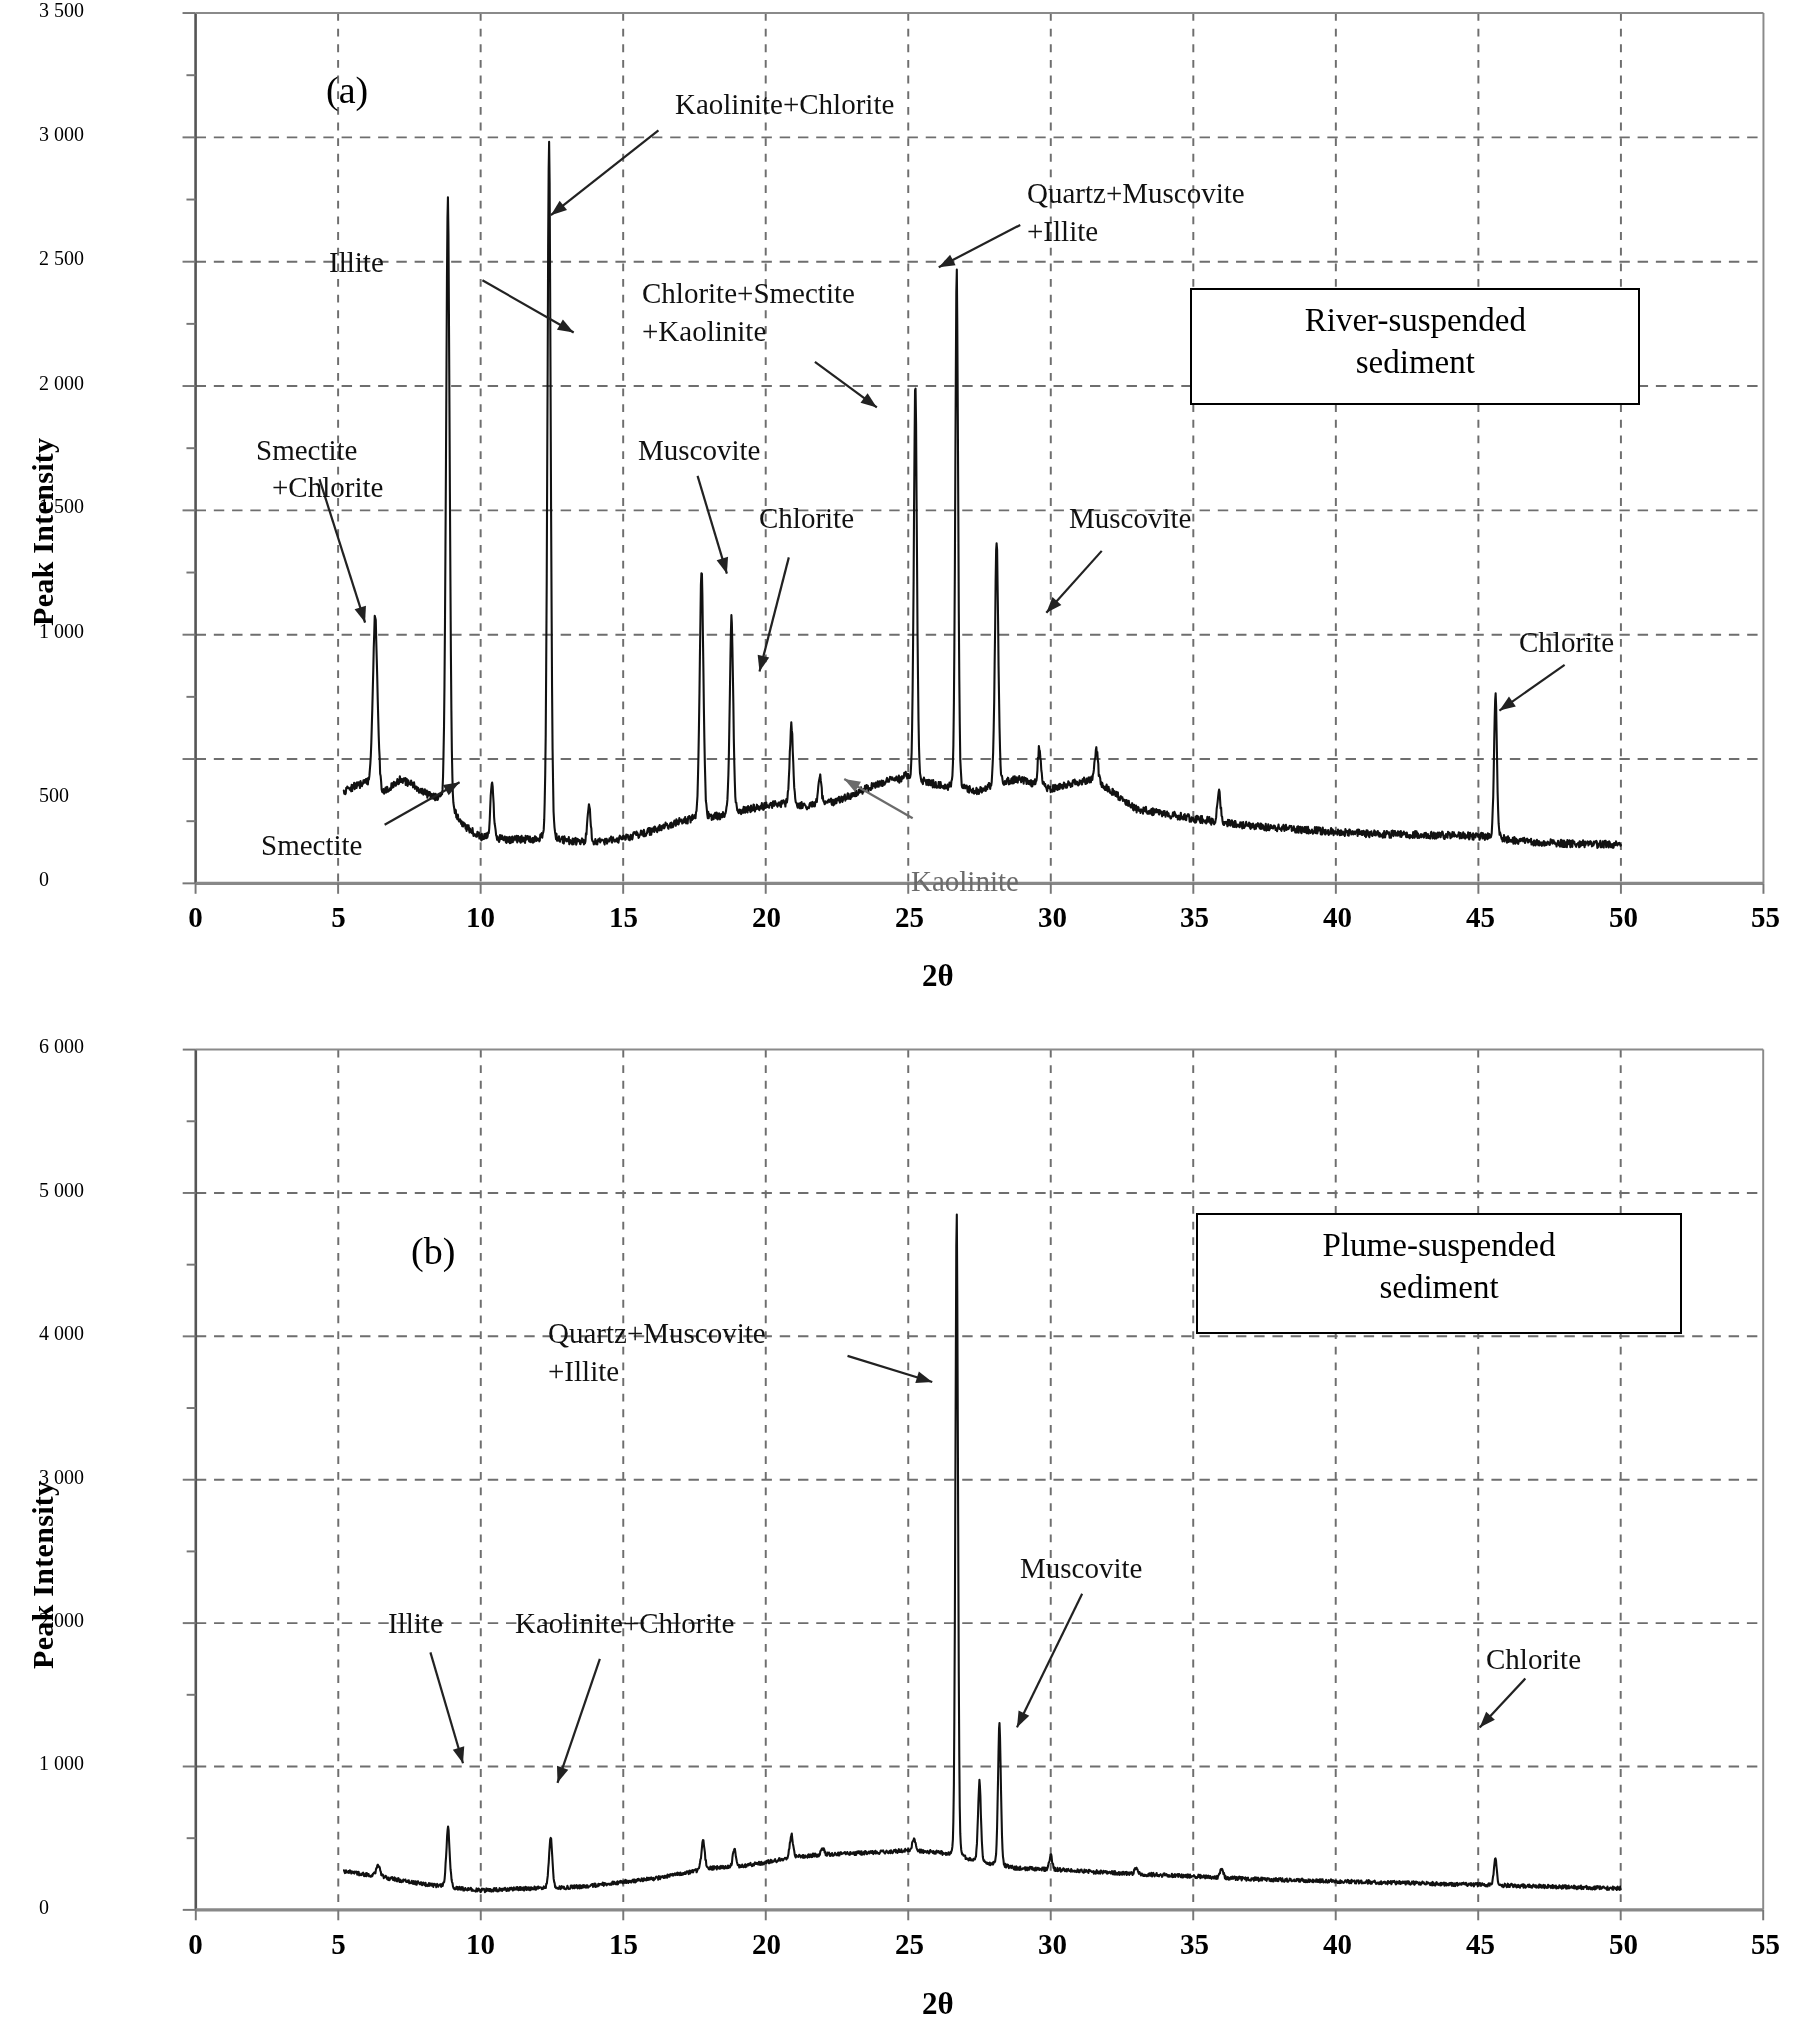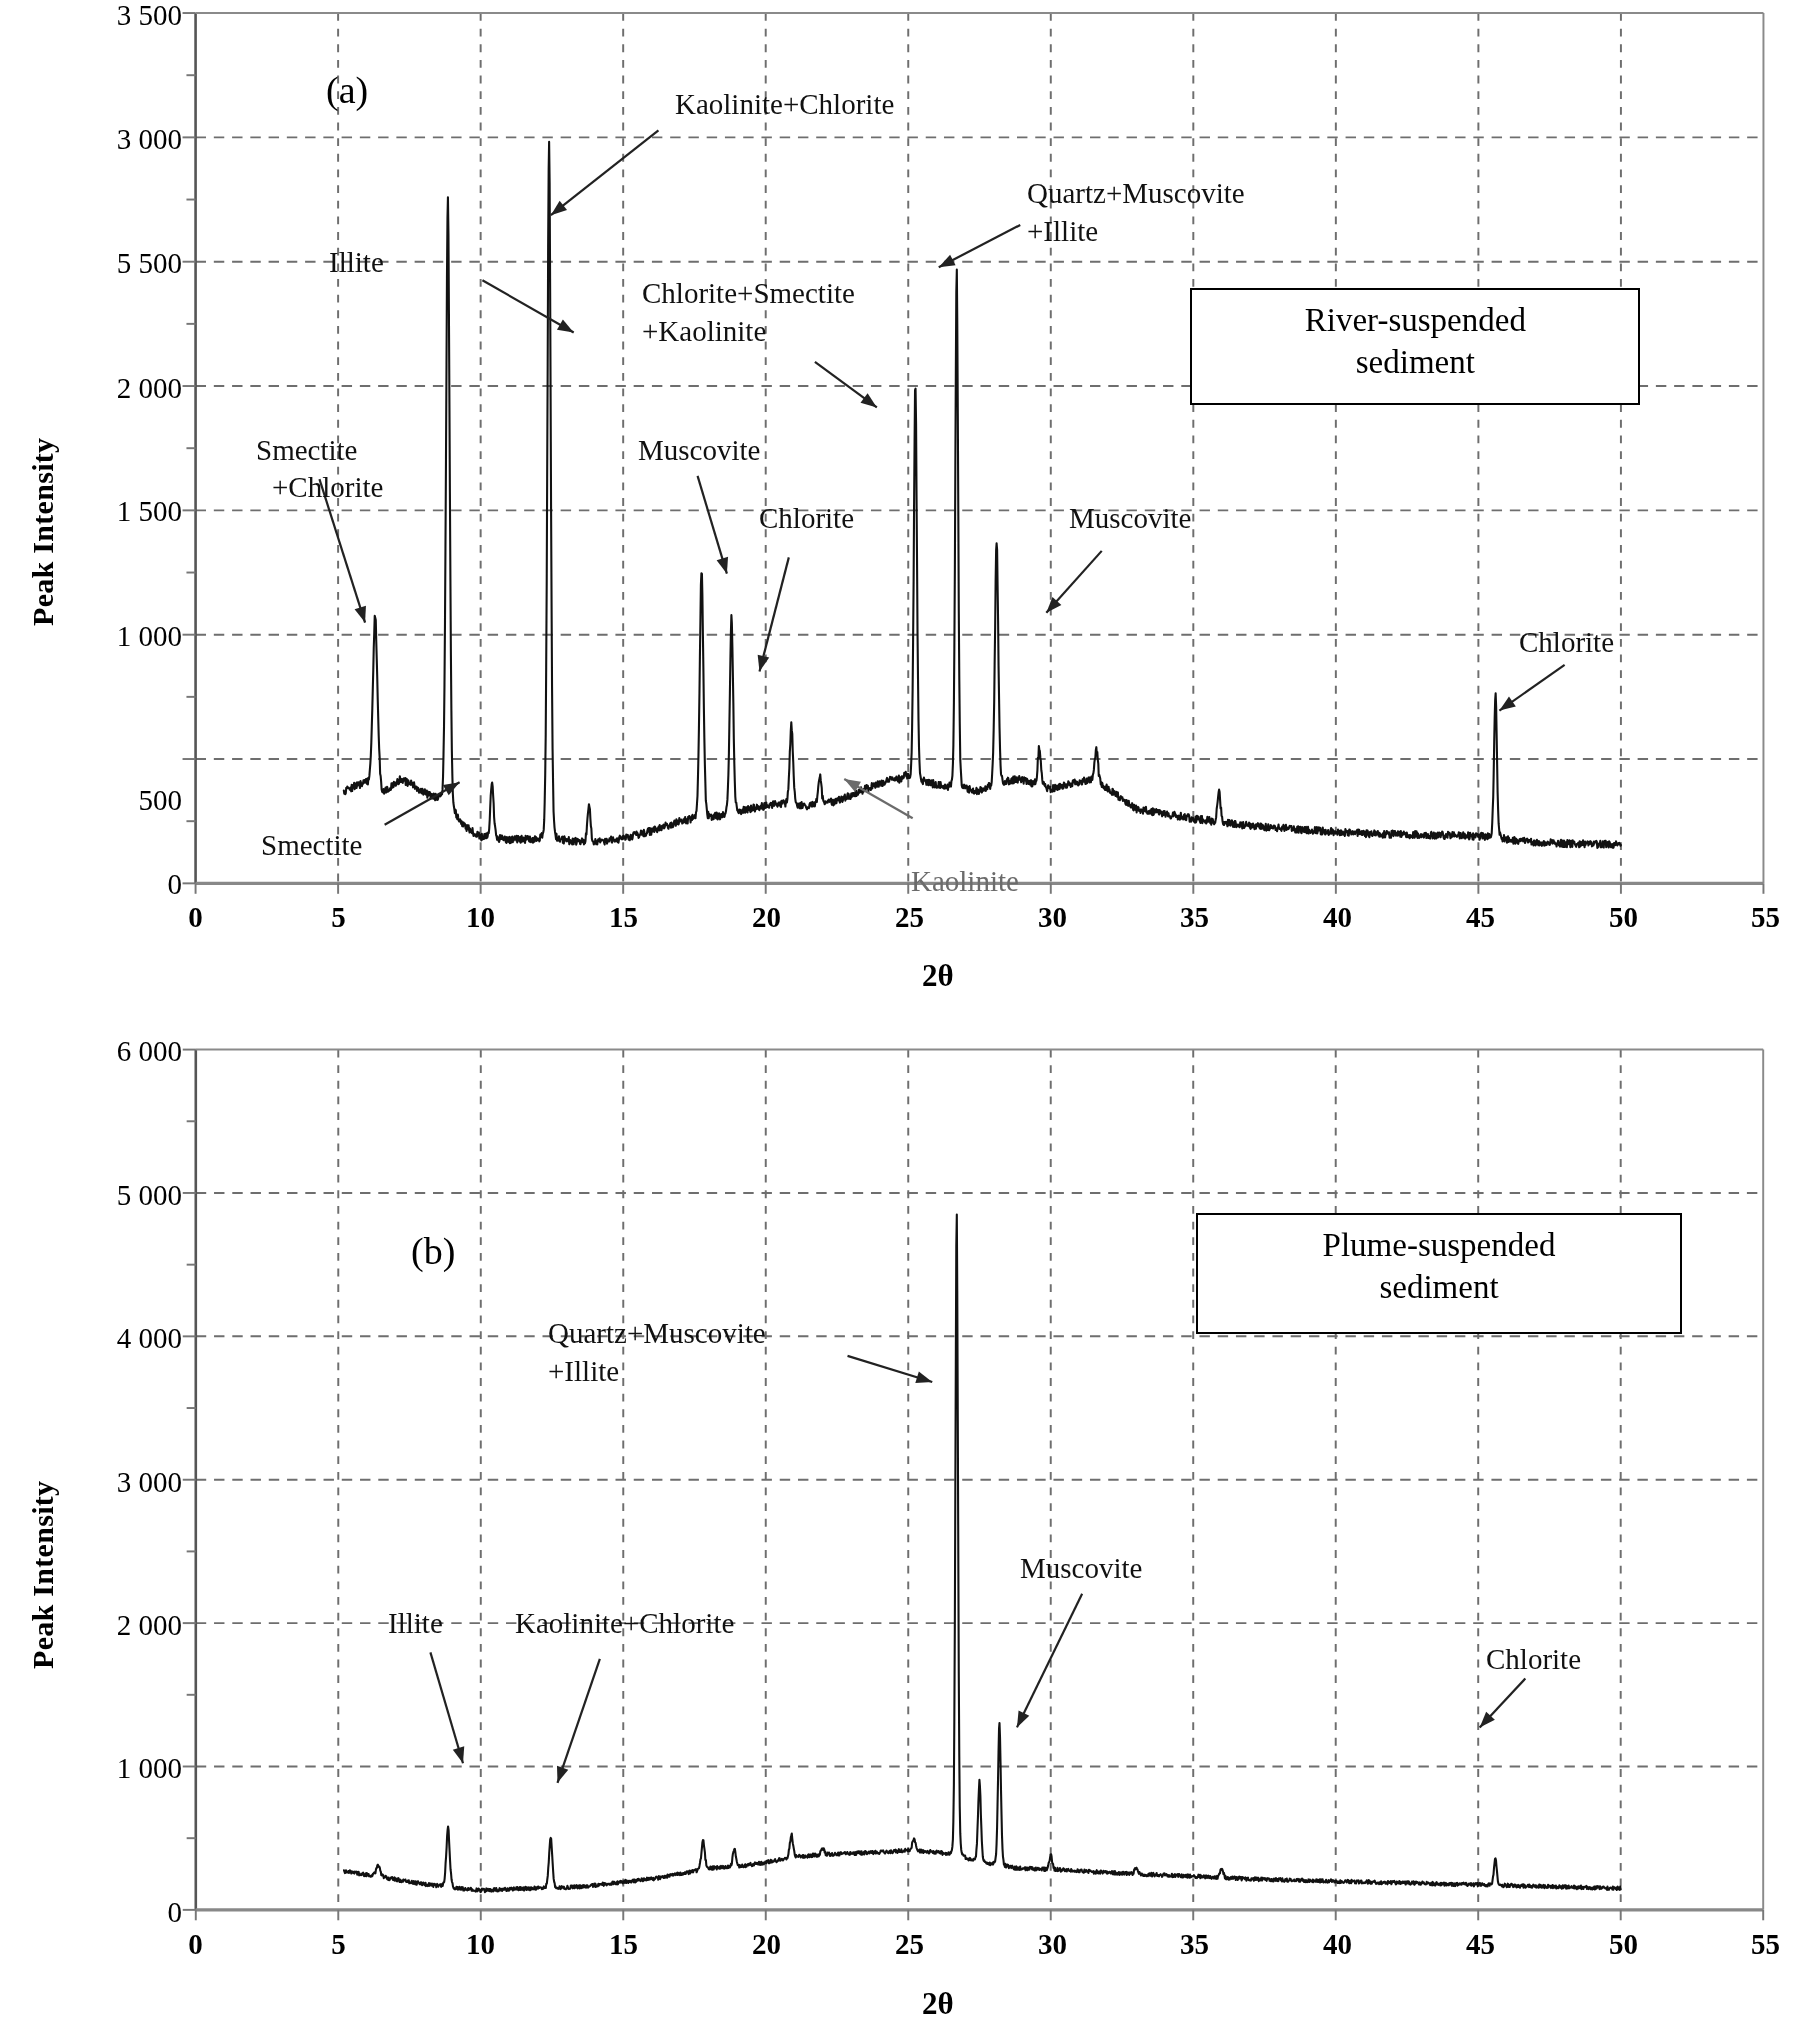--- a/index.html
+++ b/index.html
@@ -14,22 +14,21 @@
     font-family:"Liberation Serif",serif;
     font-weight:bold;
     font-size:30px;
     transform:rotate(-90deg);
     transform-origin:left top;
     white-space:nowrap;
     letter-spacing:0.3px;
   }
   .ytick{
     position:absolute;
-    text-align:right;
-    font-size:29px;
+    font-size:20px;
     font-family:"Liberation Serif",serif;
     white-space:nowrap;
   }
   .xtick{
     position:absolute;
     text-align:center;
     font-size:29px;
     font-weight:bold;
     font-family:"Liberation Serif",serif;
     white-space:nowrap;
@@ -73,21 +72,21 @@
 <body>
 
 <div class="figure">
 
   <div class="panel" id="panel-a">
 
     <div class="ylabel" style="left:26px; top:626px;">Peak Intensity</div>
 
     <div class="ytick" style="left:39px; top:-1.3px;  width:143px;">3 500</div>
     <div class="ytick" style="left:39px; top:123px; width:143px;">3 000</div>
-    <div class="ytick" style="left:39px; top:247px; width:143px;">5 500</div>
+    <div class="ytick" style="left:39px; top:247px; width:143px;">2 500</div>
     <div class="ytick" style="left:39px; top:372px; width:143px;">2 000</div>
     <div class="ytick" style="left:39px; top:495px; width:143px;">1 500</div>
     <div class="ytick" style="left:39px; top:620px; width:143px;">1 000</div>
     <div class="ytick" style="left:39px; top:744px;width:143px;margin-top:40px;">500</div>
     <div class="ytick" style="left:39px; top:868px;width:143px;">0</div>
 
     <svg class="plotsvg" id="svg-a" style="left:0; top:0;" width="1813" height="1017" viewBox="0 0 2781 1560">
         <rect x="300" y="20" width="2405" height="1335" fill="#ffffff"></rect>
         <line x1="518.6363636363636" y1="20" x2="518.6363636363636" y2="1355" stroke="#6e6e6e" stroke-width="3" stroke-dasharray="12 12"></line>
         <line x1="737.2727272727273" y1="20" x2="737.2727272727273" y2="1355" stroke="#6e6e6e" stroke-width="3" stroke-dasharray="12 12"></line>

